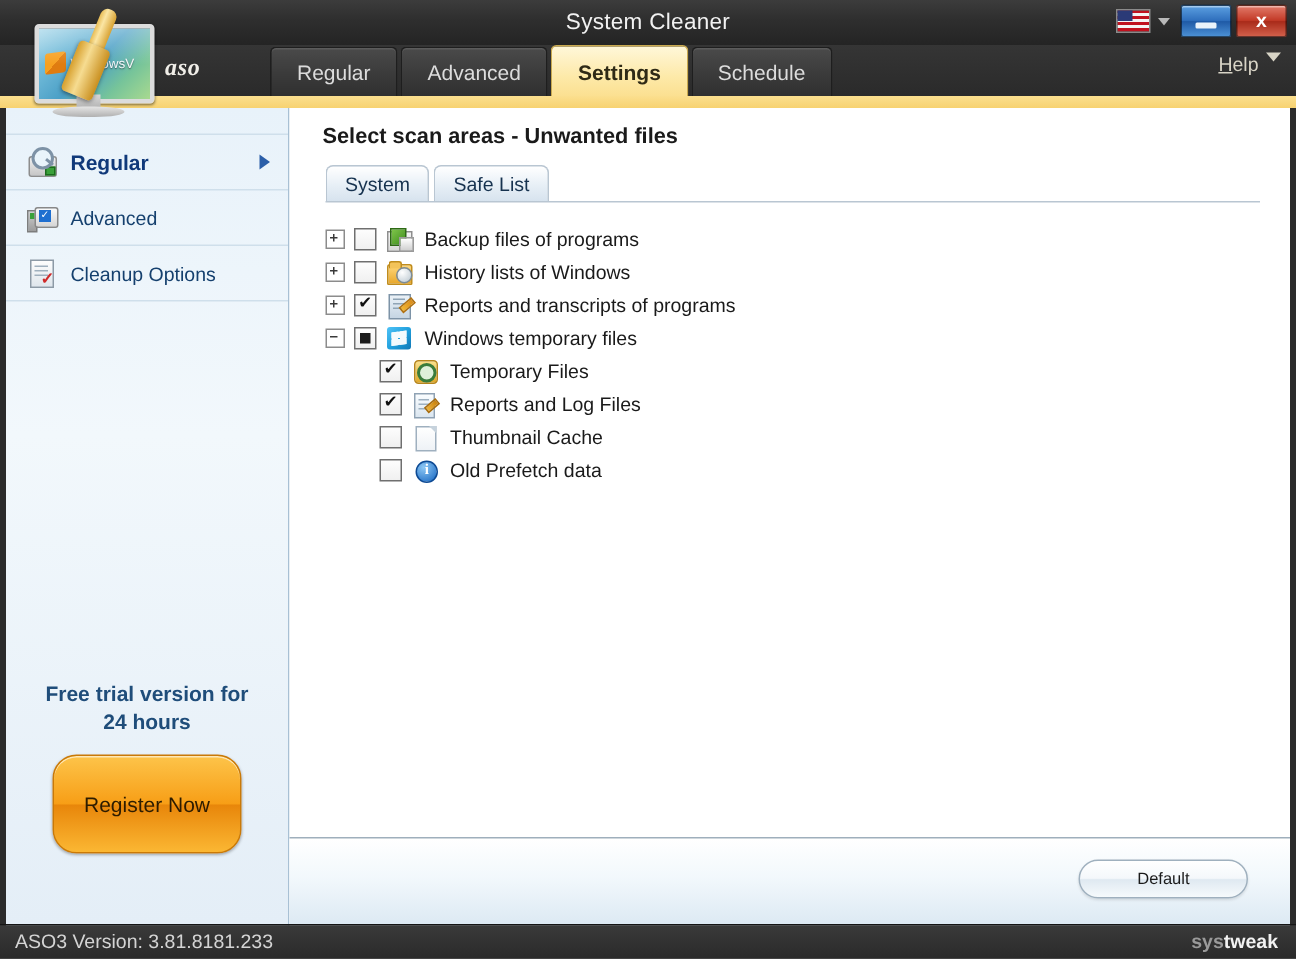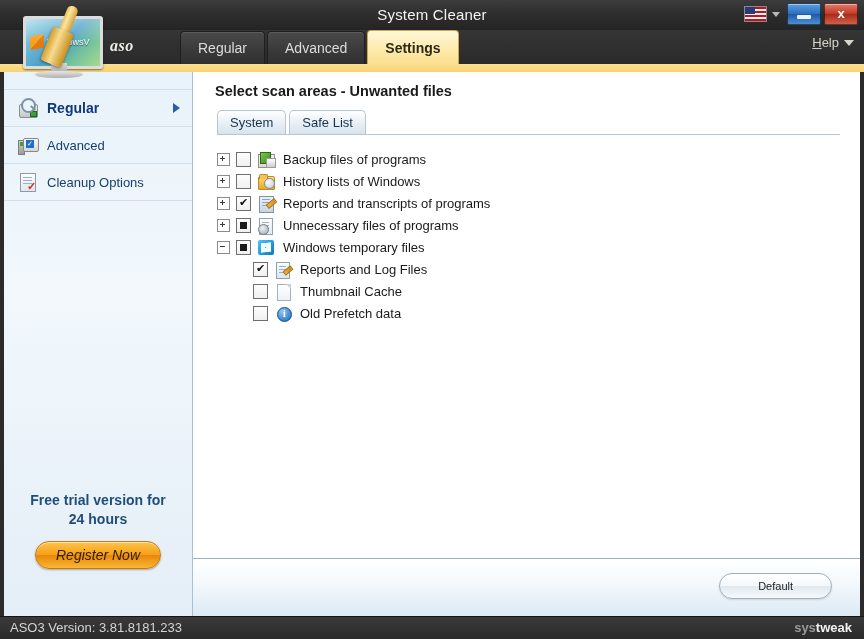--- a/index.html
+++ b/index.html
@@ -103,21 +103,21 @@
     box-shadow: inset 0 1px 0 rgba(255,255,255,.10);
   }
   .nav-tab.active {
     background: linear-gradient(to bottom,#fff7d9 0,#fde9a8 60%,#fbdf8f 100%);
     color: #2f2a16; font-weight: bold;
     border: 1px solid #c9a94f; border-bottom: none;
     height: 34px; line-height: 34px;
   }
   .help-area {
     position: absolute; right: 10px; top: 5px;
-    display: flex; align-items: center; gap: 5px;
+    display: flex; gap: 5px;
     color: #d8d4c6; font-size: 13px;
   }
   .help-label { text-decoration: none; }
   .help-label span.u { text-decoration: underline; }
   .help-caret {
     width: 0; height: 0;
     border-left: 5px solid transparent; border-right: 5px solid transparent;
     border-top: 6px solid #d8d4c6;
   }
 
@@ -234,26 +234,25 @@
 
   .trial-box {
     position: absolute; left: 0; bottom: 48px; width: 188px; text-align: center;
   }
   .trial-text {
     color: #1f4d7a; font-size: 14px; font-weight: bold; line-height: 19px;
     padding: 0 16px;
   }
   .register-btn {
     display: inline-block; margin-top: 12px;
-    padding: 5px 20px; border-radius: 16px;
+    padding: 24px 20px; border-radius: 16px;
     background: linear-gradient(to bottom,#fdc44a 0,#f79e16 50%,#e8860a 51%,#fbb733 100%);
     border: 1px solid #c97908;
     color: #2d1c00; font-size: 14px;
     box-shadow: inset 0 1px 0 rgba(255,255,255,.6), 0 1px 2px rgba(0,0,0,.3);
-    font-style: italic;
   }
 
   
   .content {
     position: absolute; left: 193px; top: 0; right: 4px; height: 545px;
     background: #ffffff;
   }
   .content-title {
     position: absolute; left: 22px; top: 11px;
     font-size: 14.5px; font-weight: bold; color: #1a1a1a;
@@ -420,20 +419,21 @@
   </div>
 
   <div class="navbar">
     <div class="brand-area">
       <div class="brand-aso">aso</div>
     </div>
     <div class="nav-tabs">
       <div class="nav-tab inactive">Regular</div>
       <div class="nav-tab inactive">Advanced</div>
       <div class="nav-tab active">Settings</div>
+      <div class="nav-tab inactive">Schedule</div>
     </div>
     <div class="help-area">
       <div class="help-label"><span class="u">H</span><span>elp</span></div>
       <div class="help-caret"></div>
     </div>
   </div>
   <div class="yellow-strip"></div>
 
   <div class="logo-wrap">
     <div class="monitor-screen">
@@ -525,39 +525,38 @@
         <div class="row">
           <span class="expander plus"></span>
           <span class="cbox checked"></span>
           <span class="ticon ti-rep">
               <span class="p"></span>
               <span class="pen"></span>
             </span>
           <span class="titem">Reports and transcripts of programs</span>
         </div>
 
-        <div class="row">
-          <span class="expander plus"></span>
-          <span class="cbox partial"></span>
-          <span class="ticon ti-unnec">
-              <span class="d"></span>
-              <span class="gear"></span>
-            </span>
-          <span class="titem">Unnecessary files of programs</span>
-        </div>
 
         <div class="row">
           <span class="expander"></span>
           <span class="cbox partial"></span>
           <span class="ticon ti-win">
               <span class="w"></span>
             </span>
           <span class="titem">Windows temporary files</span>
         </div>
 
+        <div class="row child">
+          <span class="cbox checked"></span>
+          <span class="ticon ti-temp">
+              <span class="c"></span>
+              <span class="l"></span>
+            </span>
+          <span class="titem">Temporary Files</span>
+        </div>
 
         <div class="row child">
           <span class="cbox checked"></span>
           <span class="ticon ti-log">
               <span class="d"></span>
               <span class="pen"></span>
             </span>
           <span class="titem">Reports and Log Files</span>
         </div>
 

